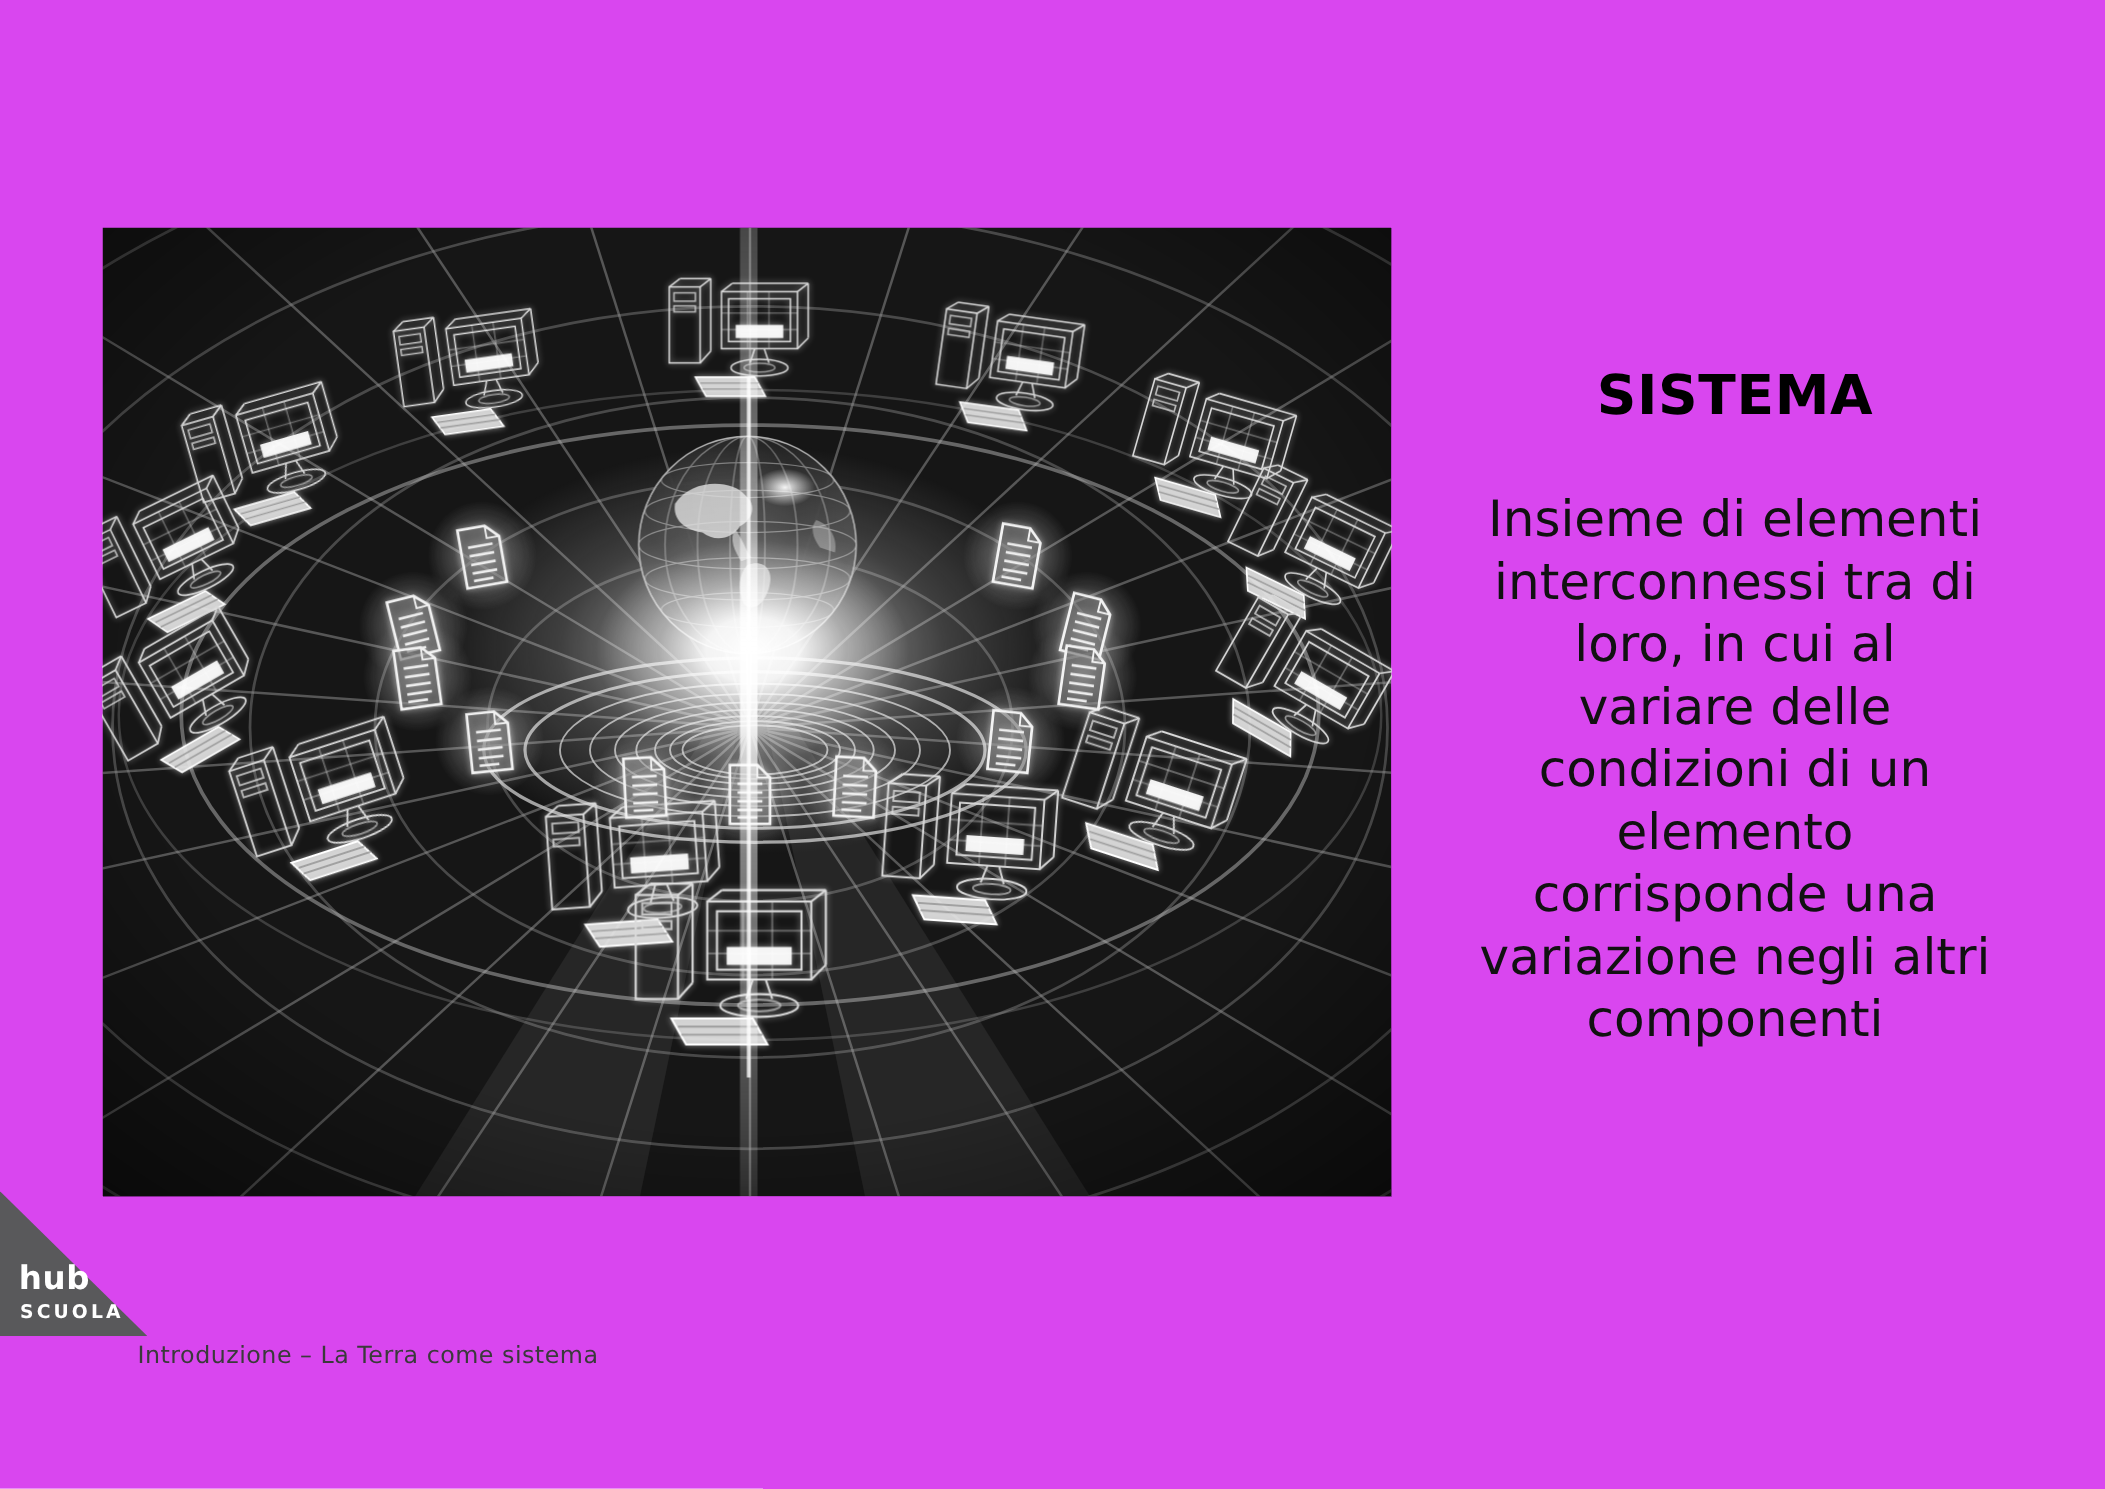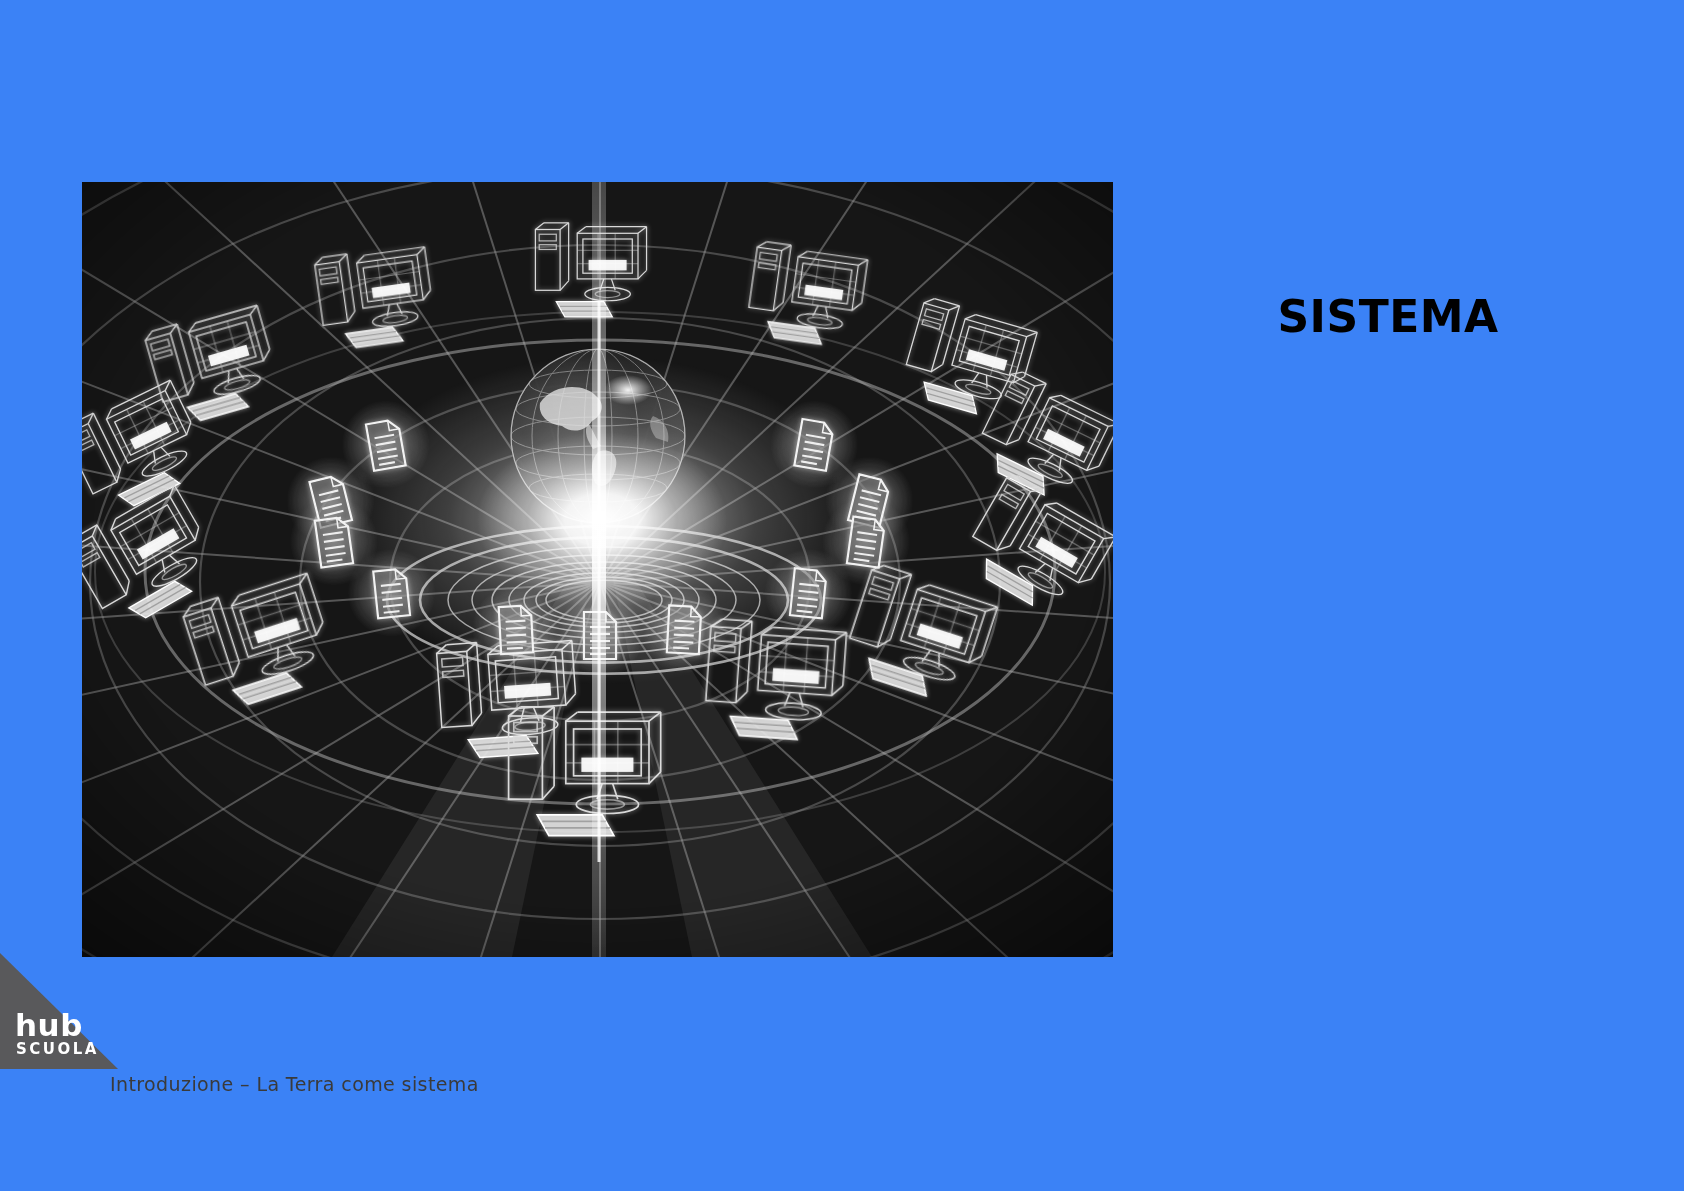--- a/index.html
+++ b/index.html
@@ -1,26 +1,26 @@
 <!DOCTYPE html>
 <html><head>
 <meta charset="utf-8">
 <style>
   html,body{margin:0;padding:0;background:#ffffff;}
-  .slide{position:relative;width:1684px;height:1191px;background:#3b82f6;overflow:hidden;
+  .slide{position:relative;width:1684px;height:1191px;background:#d946ef;overflow:hidden;
          font-family:"DejaVu Sans","Liberation Sans",sans-serif;}
   .figure{position:absolute;left:82px;top:182px;width:1031px;height:775px;}
   .figure svg{display:block;width:100%;height:100%;}
   .title{position:absolute;left:1108px;top:291px;width:560px;text-align:center;
          font-weight:700;font-size:44px;color:#000;letter-spacing:.5px;}
   .definition{position:absolute;left:1108px;top:391px;width:560px;text-align:center;
          font-size:40px;line-height:50px;color:#111;white-space:pre-line;}
   .logo-tri{position:absolute;left:0;top:953px;width:118px;height:116px;background:#59595b;
          clip-path:polygon(0 0,0 100%,100% 100%);}
-  .logo-hub{position:absolute;left:15px;top:1010px;color:#fff;font-weight:700;font-size:31px;
+  .logo-hub{position:absolute;left:15px;top:1010px;color:#fff;font-weight:700;font-size:26px;
          line-height:1;letter-spacing:.5px;}
   .logo-scuola{position:absolute;left:16px;top:1040px;color:#fff;font-weight:700;font-size:15px;
          letter-spacing:2.5px;}
   .footer{position:absolute;left:110px;top:1073px;font-size:19px;color:#3a3a3a;letter-spacing:.4px;}
 </style>
 </head>
 <body>
 
 <div class="slide">
 
@@ -227,19 +227,28 @@
       <polygon points="520,345 610,775 790,775" fill="#ffffff" opacity=".07"></polygon>
       <ellipse cx="520" cy="338" rx="260" ry="165" fill="url(#glowC)" opacity=".5"></ellipse>
       <ellipse cx="520" cy="338" rx="125" ry="88" fill="url(#glowC)"></ellipse>
       <rect x="510" y="0" width="14" height="775" fill="url(#beamG)" opacity=".85"></rect>
       <rect x="515.5" y="120" width="3" height="560" fill="#ffffff" opacity=".8"></rect>
       <rect width="1031" height="775" fill="url(#vg)"></rect>
     </svg>
   </div>
 
   <div class="title">SISTEMA</div>
+  <div class="definition">Insieme di elementi
+interconnessi tra di
+loro, in cui al
+variare delle
+condizioni di un
+elemento
+corrisponde una
+variazione negli altri
+componenti</div>
 
   <div class="logo-tri"></div>
   <div class="logo-hub">hub</div>
   <div class="logo-scuola">SCUOLA</div>
   <div class="footer">Introduzione – La Terra come sistema</div>
 
 </div>
 
 </body></html>

